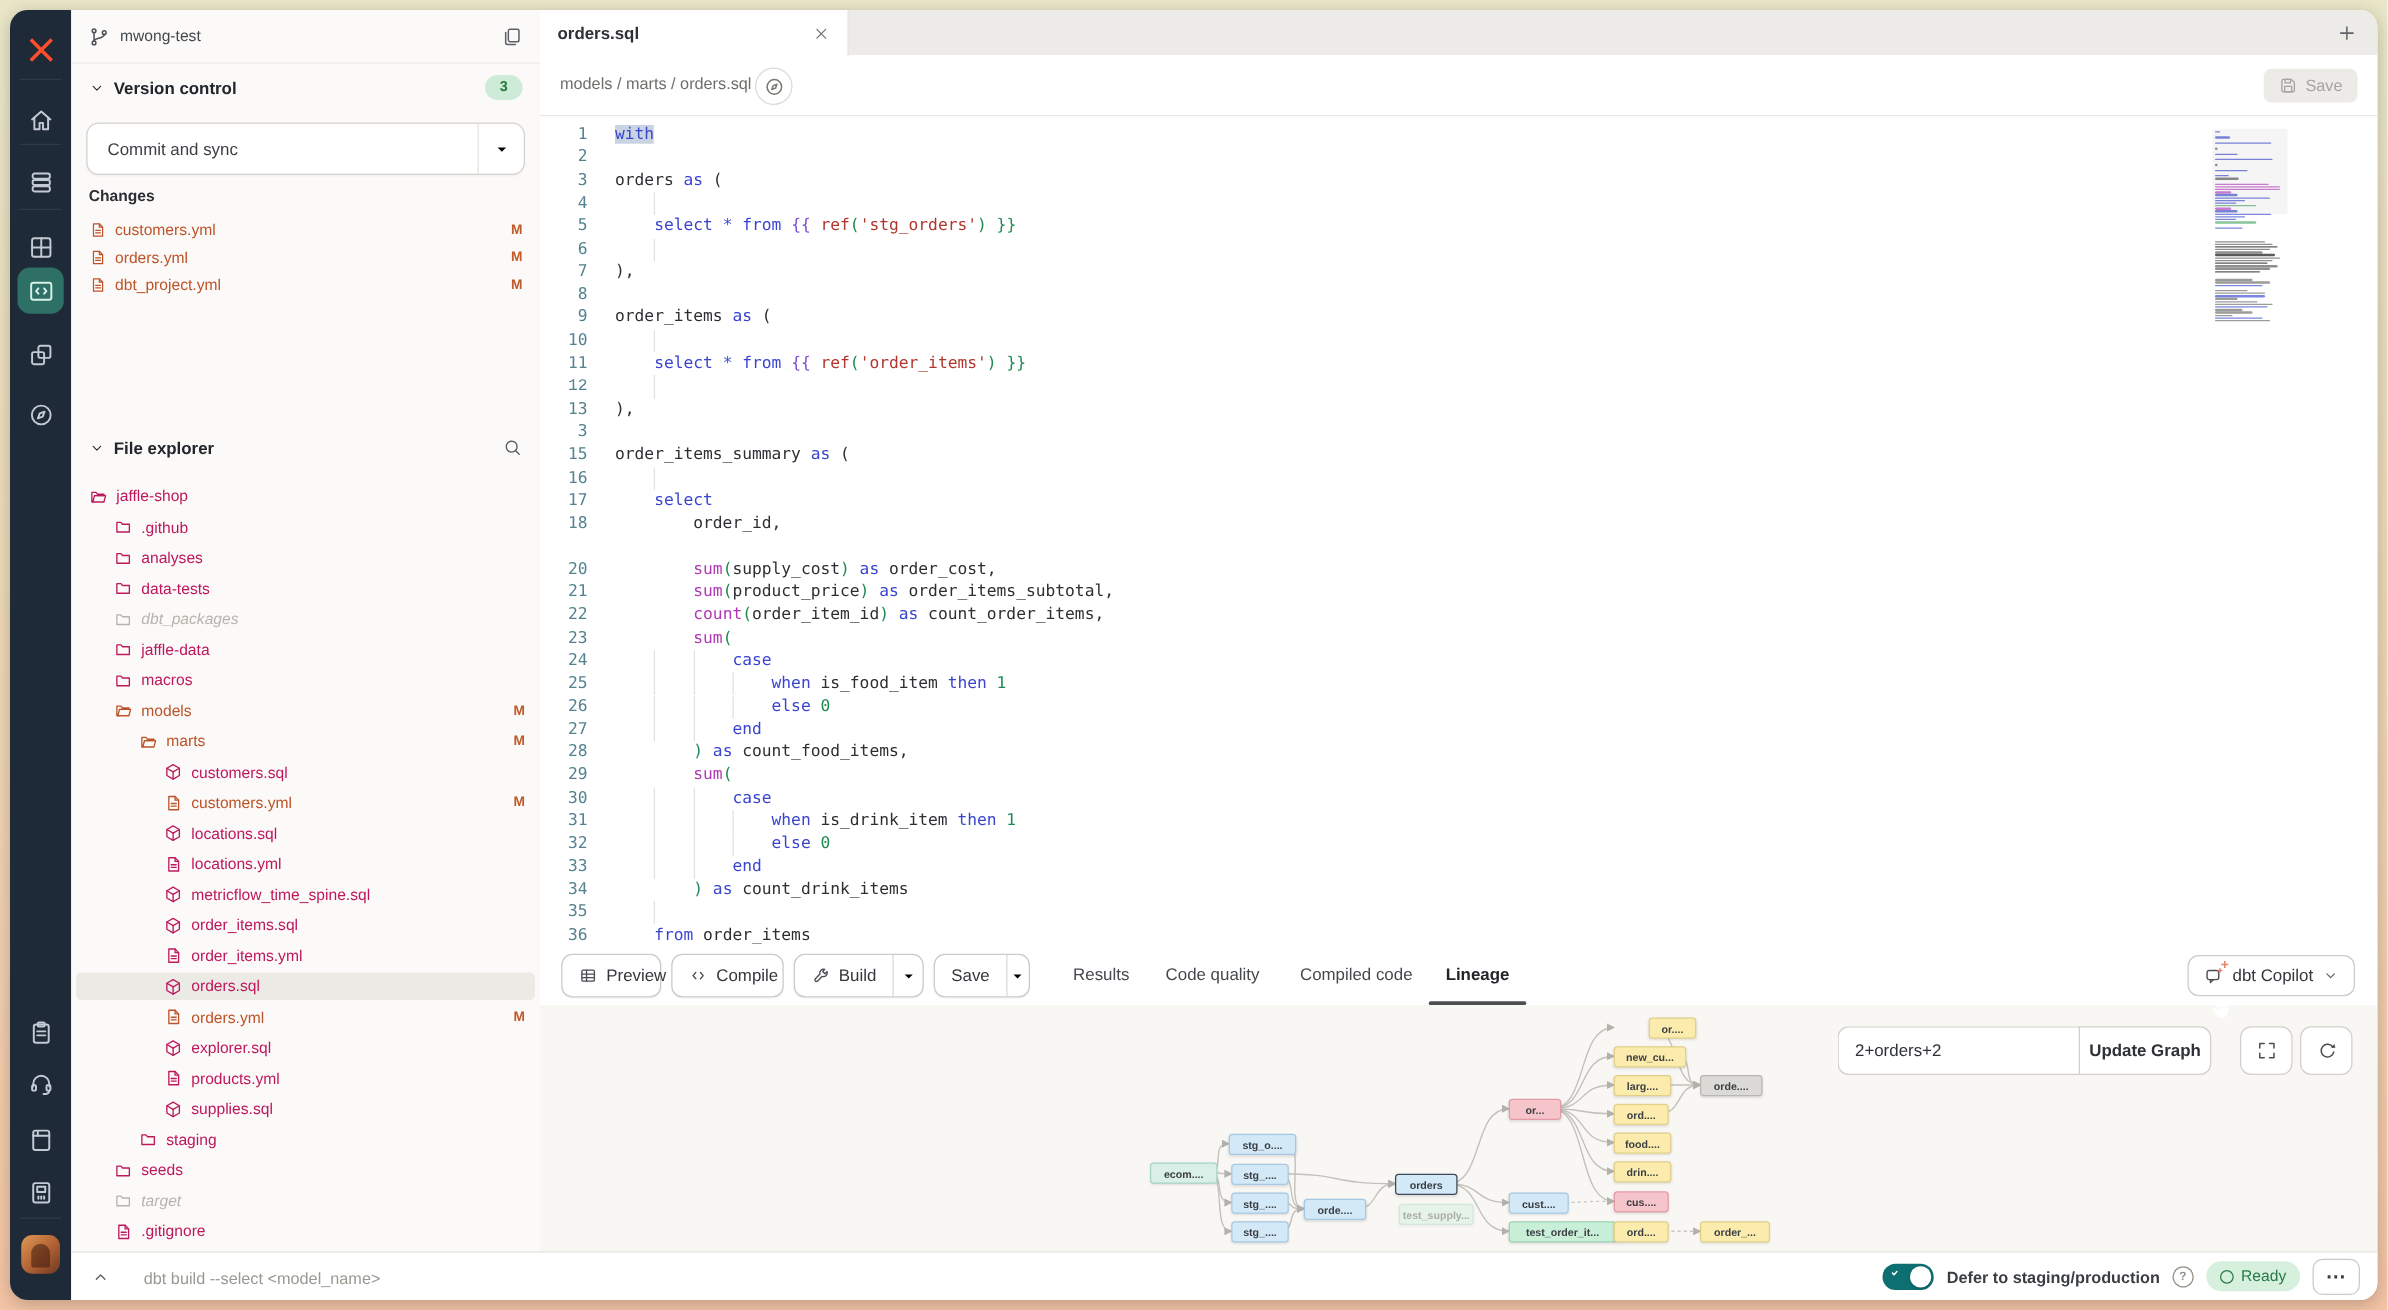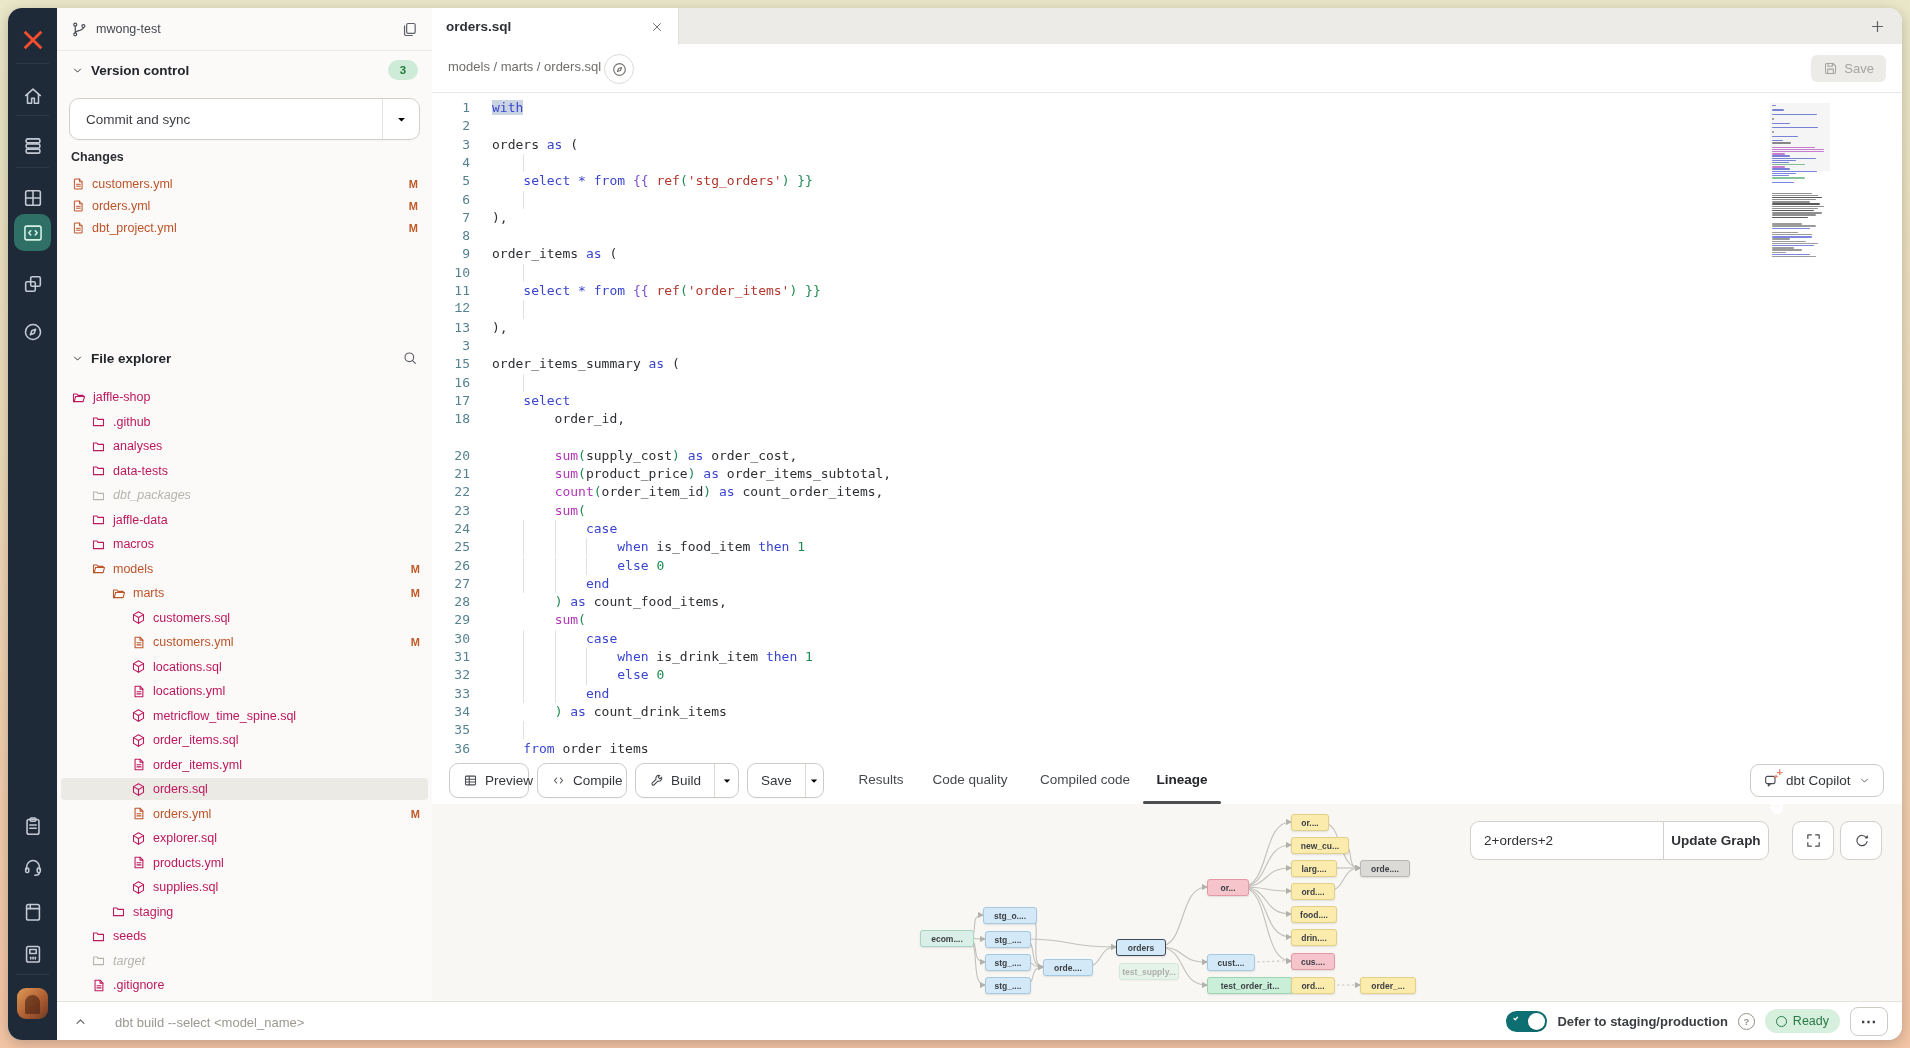--- a/index.html
+++ b/index.html
@@ -886,21 +886,21 @@
         </div>
         <div class="node nc-blue selected" style="left: 684px; top: 135px; width: 42px;">
           <span>orders</span>
         </div>
         <div class="node nc-green faded" style="left: 687px; top: 159px; width: 52px;">
           <span>test_supply...</span>
         </div>
         <div class="node nc-pink" style="left: 775px; top: 75px; width: 34px;">
           <span>or...</span>
         </div>
-        <div class="node nc-yellow" style="left: 859px; top: 10px; width: 30px;">
+        <div class="node nc-yellow" style="left: 887px; top: 10px; width: 30px;">
           <span>or....</span>
         </div>
         <div class="node nc-yellow" style="left: 859px; top: 33px; width: 50px;">
           <span>new_cu...</span>
         </div>
         <div class="node nc-yellow" style="left: 859px; top: 56px; width: 38px;">
           <span>larg....</span>
         </div>
         <div class="node nc-gray" style="left: 928px; top: 56px; width: 42px;">
           <span>orde....</span>

